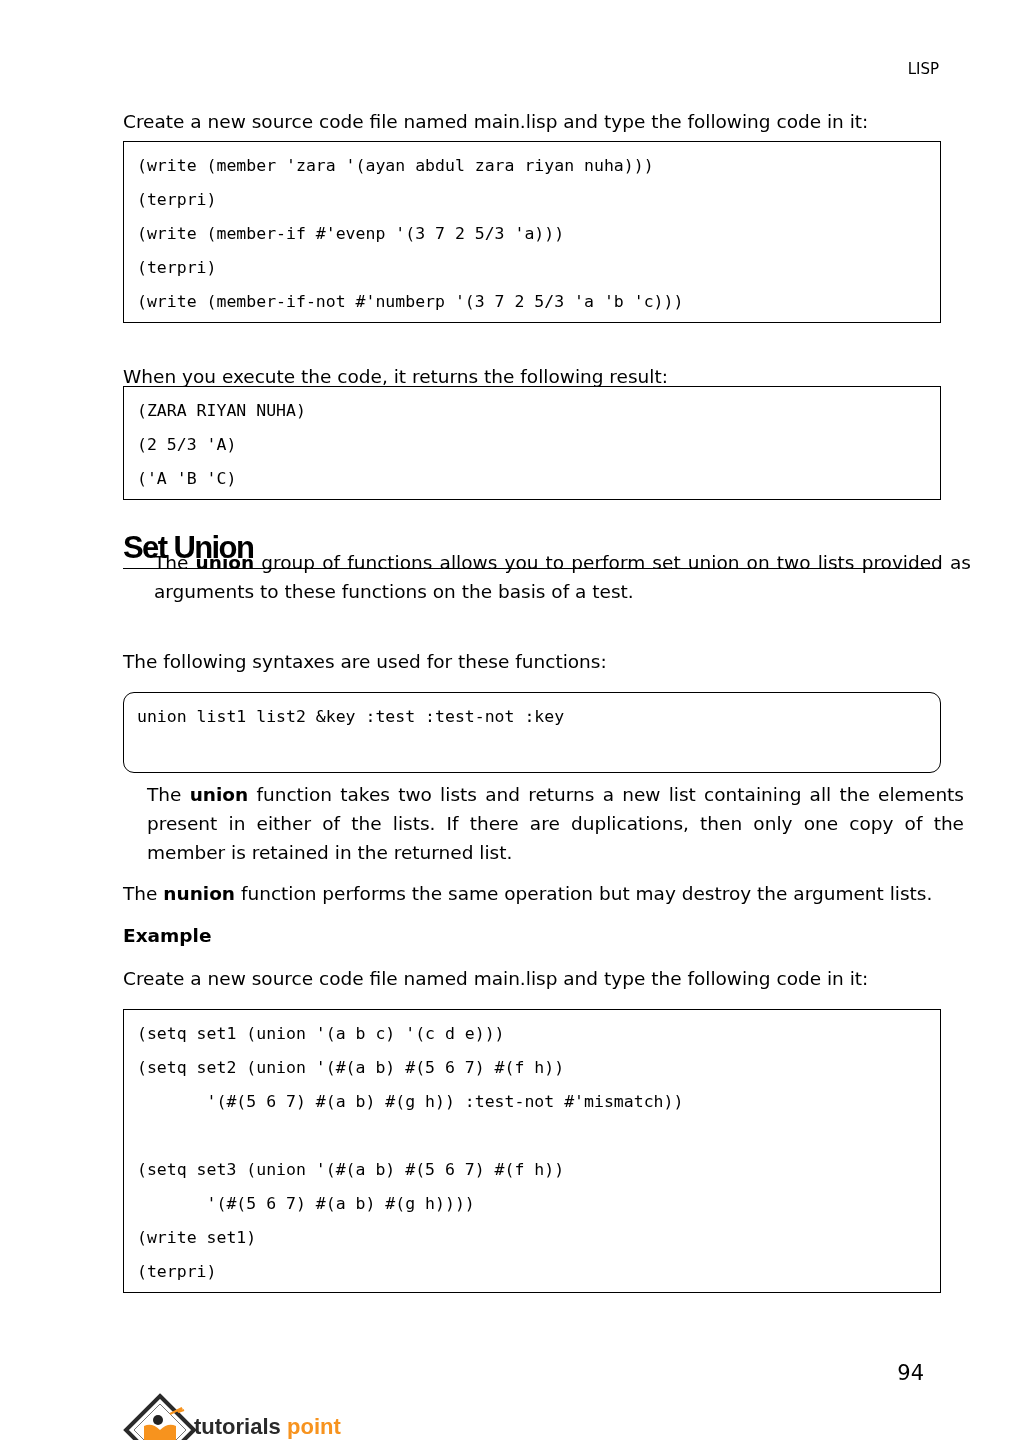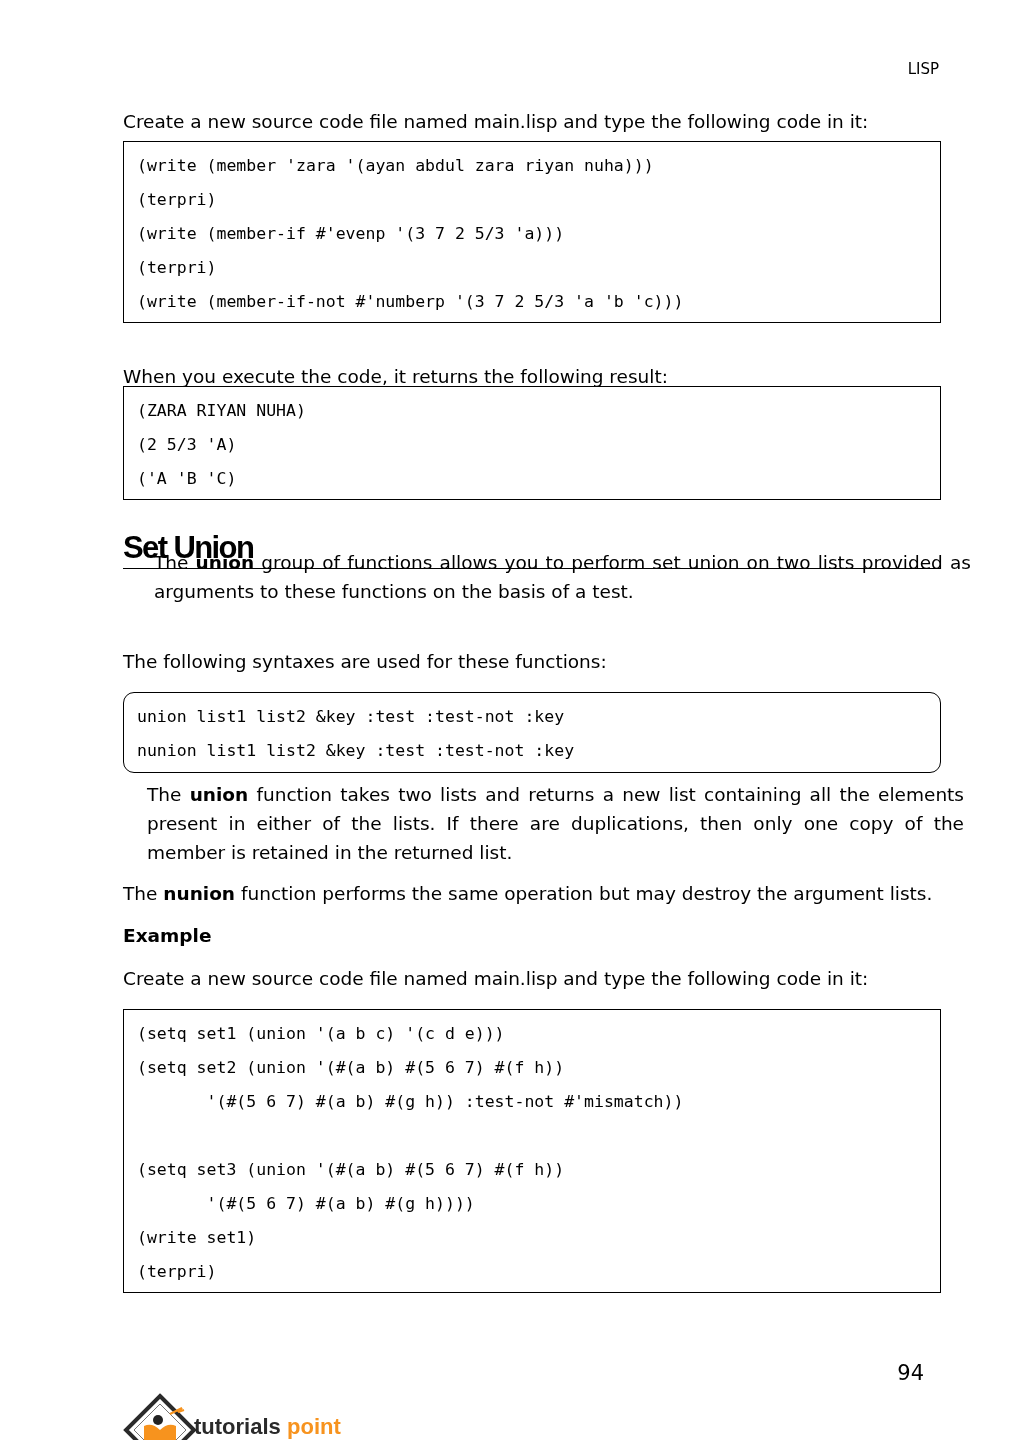--- a/index.html
+++ b/index.html
@@ -44,21 +44,20 @@
   </div>
 
   <div class="heading abs" style="top:530px; width:818px;">Set Union</div>
 
   <p class="abs justify" style="top:548px; width:817px;margin-left:31px;"><span>The </span><b>union</b><span> group of functions allows you to perform set union on two lists provided as arguments to these functions on the basis of a test.</span></p>
 
   <p class="abs" style="top:647px;">The following syntaxes are used for these functions:</p>
 
   <div class="code abs" style="top:692px; height:81px;border-radius:11px;">
     <div class="line">union list1 list2 &amp;key :test :test-not :key</div>
-    <div class="line">nunion list1 list2 &amp;key :test :test-not :key</div>
   </div>
 
   <p class="abs justify" style="top:780px; width:817px;margin-left:24px;"><span>The </span><b>union</b><span> function takes two lists and returns a new list containing all the elements present in either of the lists. If there are duplications, then only one copy of the member is retained in the returned list.</span></p>
 
   <p class="abs" style="top:879px; width:820px;"><span>The </span><b>nunion</b><span> function performs the same operation but may destroy the argument lists.</span></p>
 
   <p class="abs" style="top:921px;"><b>Example</b></p>
 
   <p class="abs" style="top:964px;">Create a new source code file named main.lisp and type the following code in it:</p>
 

